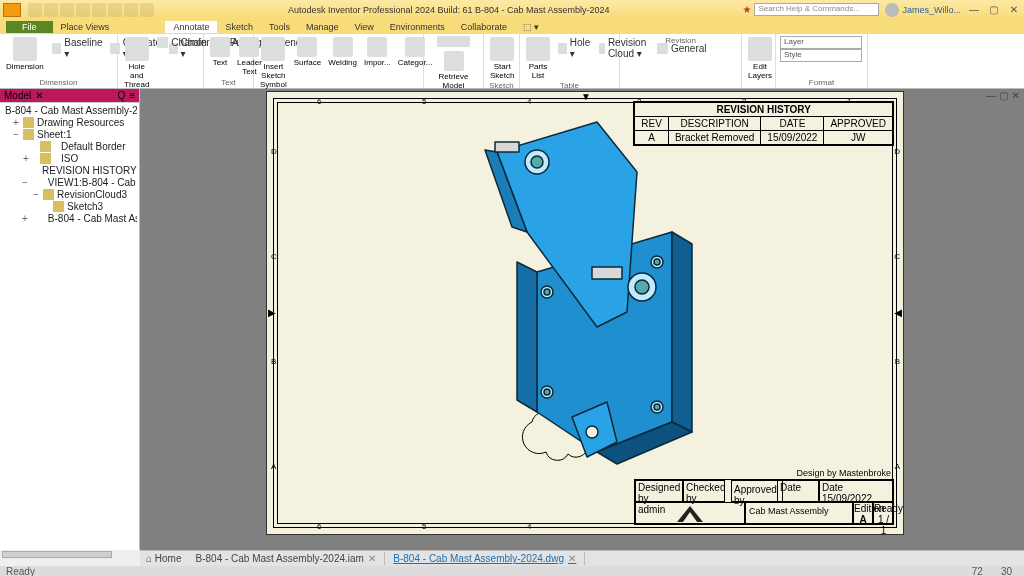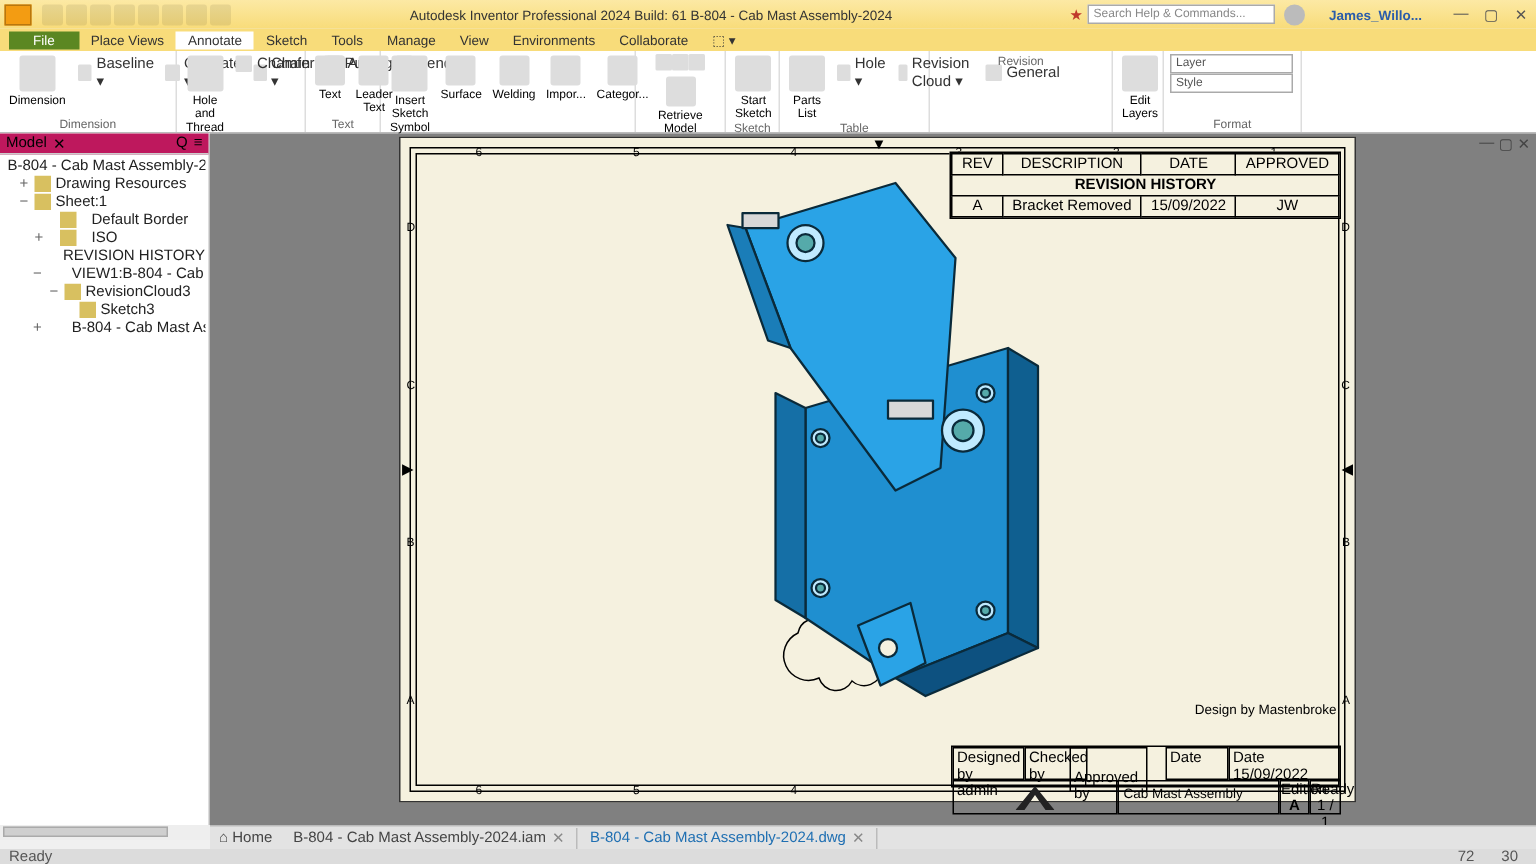--- a/index.html
+++ b/index.html
@@ -5,29 +5,29 @@
 * { margin:0; padding:0; box-sizing:border-box; font-family:"Segoe UI",Arial,sans-serif; font-size:10px; user-select:none; }
 body { width:1024px; height:576px; background:#f0f0f0; overflow:hidden; position:relative; }
 
 
 .titlebar { height:19px; background:linear-gradient(#fce9a4,#f8dc7a); display:flex; align-items:center; }
 .titlebar .app-icon { width:18px; height:14px; background:#f39c12; margin:0 3px; border:1px solid #b8770d; }
 .titlebar .qat { display:flex; gap:2px; padding:0 4px; }
 .titlebar .qat span { width:14px; height:14px; background:rgba(0,0,0,0.08); border-radius:2px; }
 .titlebar .title { flex:1; text-align:center; font-size:9px; color:#333; }
 .titlebar .search { width:125px; height:13px; background:#fff; border:1px solid #aaa; font-size:8px; padding:0 3px; color:#888; }
-.titlebar .user { margin:0 16px; font-size:9px; color:#2a5caa;font-weight:bold; }
+.titlebar .user { margin:0 3px; font-size:9px; color:#2a5caa; }
 .titlebar .winbtn { display:flex; }
 .titlebar .winbtn span { width:20px; text-align:center; font-size:10px; color:#555; }
 
 
 .menubar { height:15px; background:#f8dc7a; display:flex; align-items:center; padding-left:6px; }
 .filelbl { background:#5b8722; color:#fff; padding:1px 16px; font-size:9px; }
 .menubar .m { padding:1px 8px; font-size:9px; color:#333; }
-.menubar .m.active { background:#fff; }
+.menubar .m.active { background:#fff;margin-left:48px; }
 
 
 .ribbon { height:55px; background:#fff; border-bottom:1px solid #bbb; display:flex; }
 .rpanel { border-right:1px solid #ddd; display:flex; flex-direction:column; justify-content:space-between; padding:2px 4px 0; }
 .rpanel .plabel { text-align:center; font-size:8px; color:#666; padding-bottom:1px; }
 .rbtn { display:flex; flex-direction:column; align-items:center; gap:1px; padding:1px 2px; }
 .rbtn .ic { width:20px; height:20px; background:#ddd; border-radius:2px; }
 .rbtn .ic.big { width:24px; height:24px; }
 .rbtn span { font-size:8px; text-align:center; line-height:9px; }
 .rrow { display:flex; gap:3px; flex:1; align-items:flex-start;}
@@ -55,30 +55,30 @@
 
 
 .tick { position:absolute; font-size:8px; color:#000; }
 .mk { position:absolute; font-size:10px; color:#000; }
 
 
 .revtbl { position:absolute; right:9px; top:9px; border:1px solid #000; background:#f5f1df; font-size:8px; }
 .revtbl table { border-collapse:collapse; }
 .revtbl td { border:1px solid #000; padding:1px 6px; text-align:center; }
 .design { position:absolute; right:12px; bottom:56px; font-size:9px; }
-.tblock { position:absolute; right:9px; bottom:9px; width:260px; height:28px; border:1px solid #000; font-size:7px;margin-left:12px; }
+.tblock { position:absolute; right:9px; bottom:9px; width:260px; height:46px; border:1px solid #000; font-size:7px;margin-left:12px; }
 .tblock div { position:absolute; border:1px solid #000; }
 
 
 .part { position:absolute; left:210px; top:20px; width:220px; height:360px; }
 
 
 .doctabs { position:absolute; left:140px; right:0; bottom:10px; height:16px; background:#e3e3e3; display:flex; align-items:center; font-size:9px; color:#444; border-top:1px solid #bbb;}
 .doctabs .tb { padding:1px 8px; border-right:1px solid #bbb; display:flex; align-items:center; gap:4px;}
-.doctabs .tb.active { color:#1f6fb2; }
+.doctabs .tb.active { color:#1f6fb2;text-decoration:underline; }
 .doctabs .x { color:#888; }
 .doctabs .home { padding:0 6px; }
 
 .status { position:absolute; left:0; right:0; bottom:0; height:10px; background:#dcdcdc; font-size:8px; color:#555; display:flex; align-items:center; padding:0 6px;}
 .status .r { margin-left:auto; display:flex; gap:18px; padding-right:6px;}
 .hscroll { position:absolute; left:0; bottom:16px; width:140px; height:10px; background:#eee; }
 .hscroll .th { position:absolute; left:2px; top:1px; width:110px; height:7px; background:#cfcfcf; border:1px solid #aaa;}
 </style>
 </head>
 <body>
@@ -385,44 +385,44 @@
     <div class="tick" style="right:3px;top:265px">B</div>
     <div class="tick" style="right:3px;top:370px">A</div>
     <div class="mk" style="top:-1px;left:314px">▼</div>
     <div class="mk" style="top:215px;left:1px">▶</div>
     <div class="mk" style="top:215px;right:1px">◀</div>
 
     <div class="revtbl">
       <table>
         <tbody>
             <tr>
+              <td colspan="4" style="font-weight:bold">REVISION HISTORY</td>
+            </tr>
+        <tr>
               <td>REV</td>
               <td>DESCRIPTION</td>
               <td>DATE</td>
               <td>APPROVED</td>
-            </tr>
-        <tr>
-              <td colspan="4" style="font-weight:bold">REVISION HISTORY</td>
             </tr>
         <tr>
               <td>A</td>
               <td>Bracket Removed</td>
               <td>15/09/2022</td>
               <td>JW</td>
             </tr>
       </tbody>
         </table>
     </div>
 
     <div class="design">Design by Mastenbroke</div>
 
     <div class="tblock">
       <div style="left:0;top:0;width:48px;height:22px;padding:1px 2px"><span>Designed by</span><br><span>admin</span></div>
       <div style="left:48px;top:0;width:42px;height:22px;padding:1px 2px">Checked by</div>
-      <div style="left:78px;top:0;width:52px;height:22px;padding:14px 2px">Approved by</div>
+      <div style="left:96px;top:0;width:52px;height:22px;padding:3px 2px">Approved by</div>
       <div style="left:142px;top:0;width:42px;height:22px;padding:1px 2px">Date</div>
       <div style="left:184px;top:0;width:75px;height:22px;padding:1px 2px"><span>Date</span><br><span>15/09/2022</span></div>
       <div style="left:0;top:22px;width:110px;height:23px;display:flex;align-items:center;justify-content:center">
         <svg width="26" height="16">
             <polygon points="0,16 13,0 26,16 20,16 13,6 6,16" fill="#222"></polygon>
           </svg>
       </div>
       <div style="left:110px;top:22px;width:108px;height:23px;padding:3px 3px;font-size:9px">Cab Mast Assembly</div>
       <div style="left:218px;top:22px;width:20px;height:23px;text-align:center"><span>Edition</span><br><b>A</b></div>
       <div style="left:238px;top:22px;width:21px;height:23px;text-align:center"><span>Ready</span><br><span>1 / 1</span></div>

